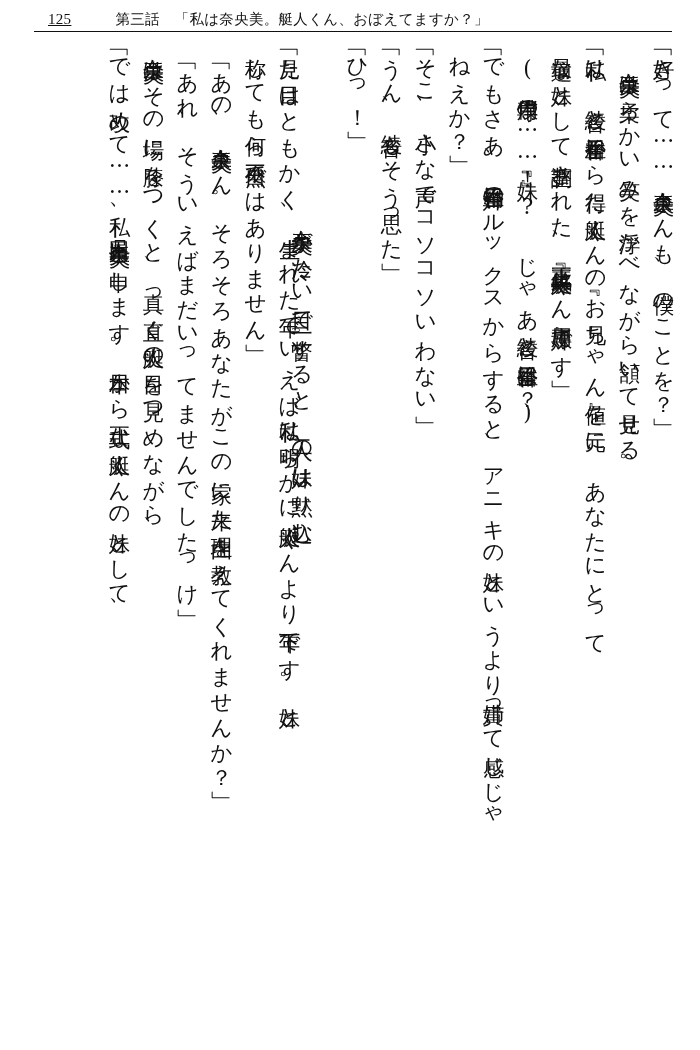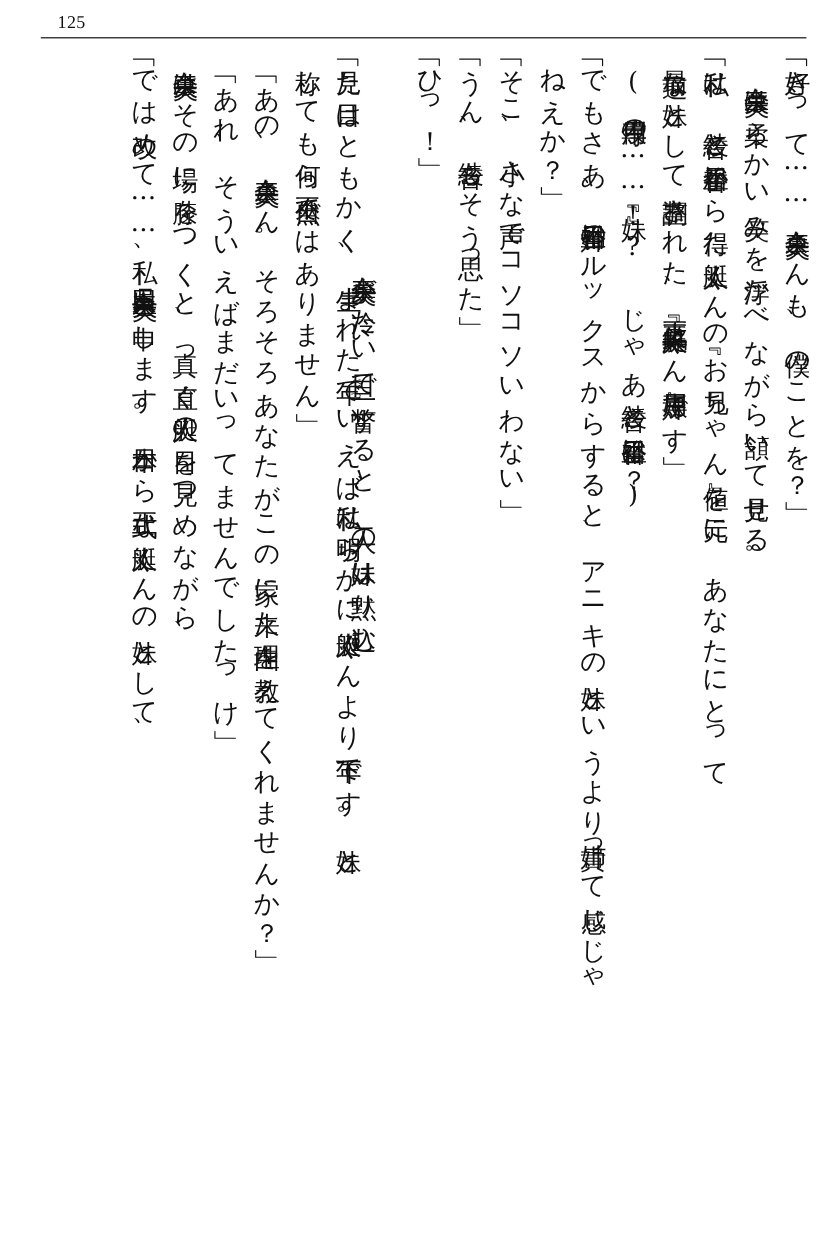--- a/index.html
+++ b/index.html
@@ -29,20 +29,21 @@
     padding: 6px 30px 0 48px;
     box-sizing: border-box;
     font-size: 15px;
     letter-spacing: 0.02em;
   }
   .page-number {
     font-family: "Liberation Serif", "DejaVu Serif", serif;
     font-size: 15px;
     margin-right: 44px;
     color: #111;
+    text-decoration: underline;
   }
   .chapter-label {
     font-size: 14.5px;
     color: #111;
     white-space: nowrap;
   }
   .header-rule {
     position: absolute;
     left: 34px;
     right: 28px;
@@ -96,20 +97,21 @@
     top: 268px;
   }
 </style>
 </head>
 <body>
 
 <div class="page">
 
   <div class="header">
     <span class="page-number">125</span>
+    <span class="chapter-label">第三話　「私は奈央美。艇人くん、おぼえてますか？」</span>
   </div>
   <div class="header-rule"></div>
 
   <div class="body-area">
     <div class="vline">「好きって……奈央美さんも、僕のことを？」</div>
     <div class="vline indent-1">奈央美は柔らかい笑みを浮かべながら頷いて見せる。</div>
     <div class="vline">「私は、綾音と裕香里から得た艇人くんの『お兄ちゃん値』を元に、あなたにとって</div>
     <div class="vline">最適な妹として調整された、正真正銘『艇人くん専用』妹です」</div>
     <div class="vline indent-1">(僕専用の……『妹』!?　じゃあ綾音と裕香里は？)</div>
     <div class="vline">「でもさあ、裕香里姉のルックスからすると、アニキの妹というより姉貴って感じじゃ</div>

